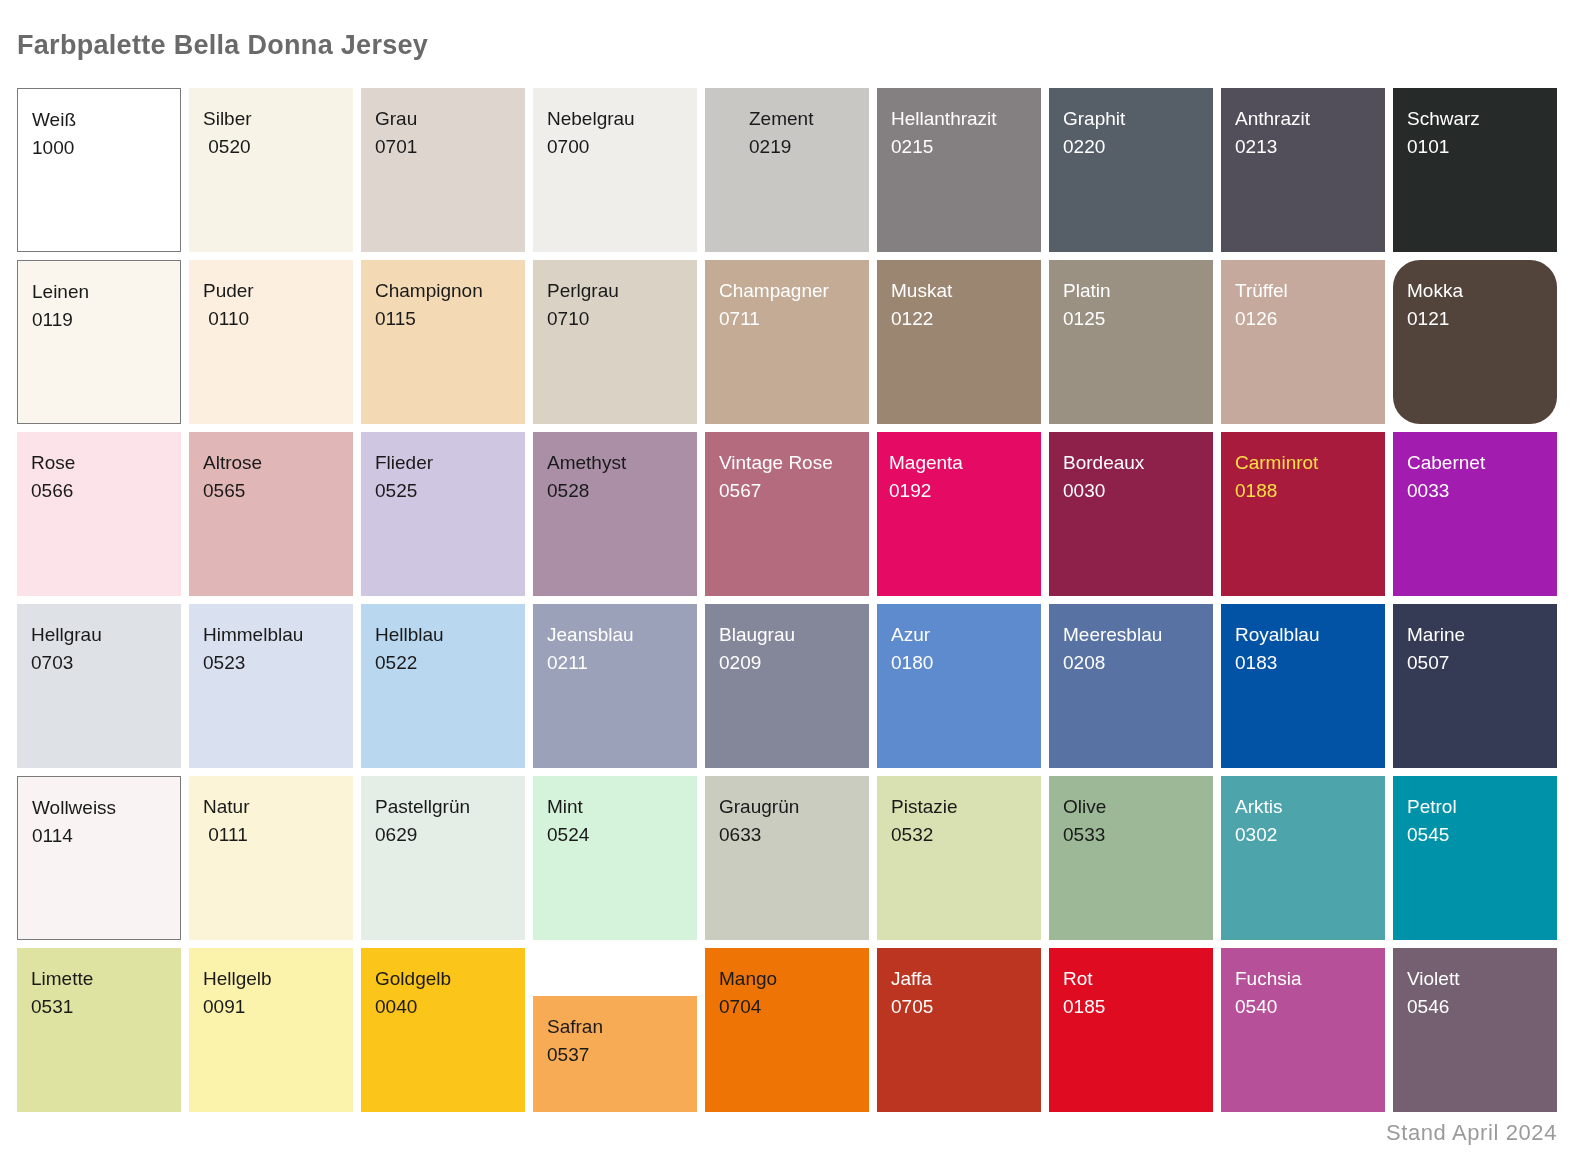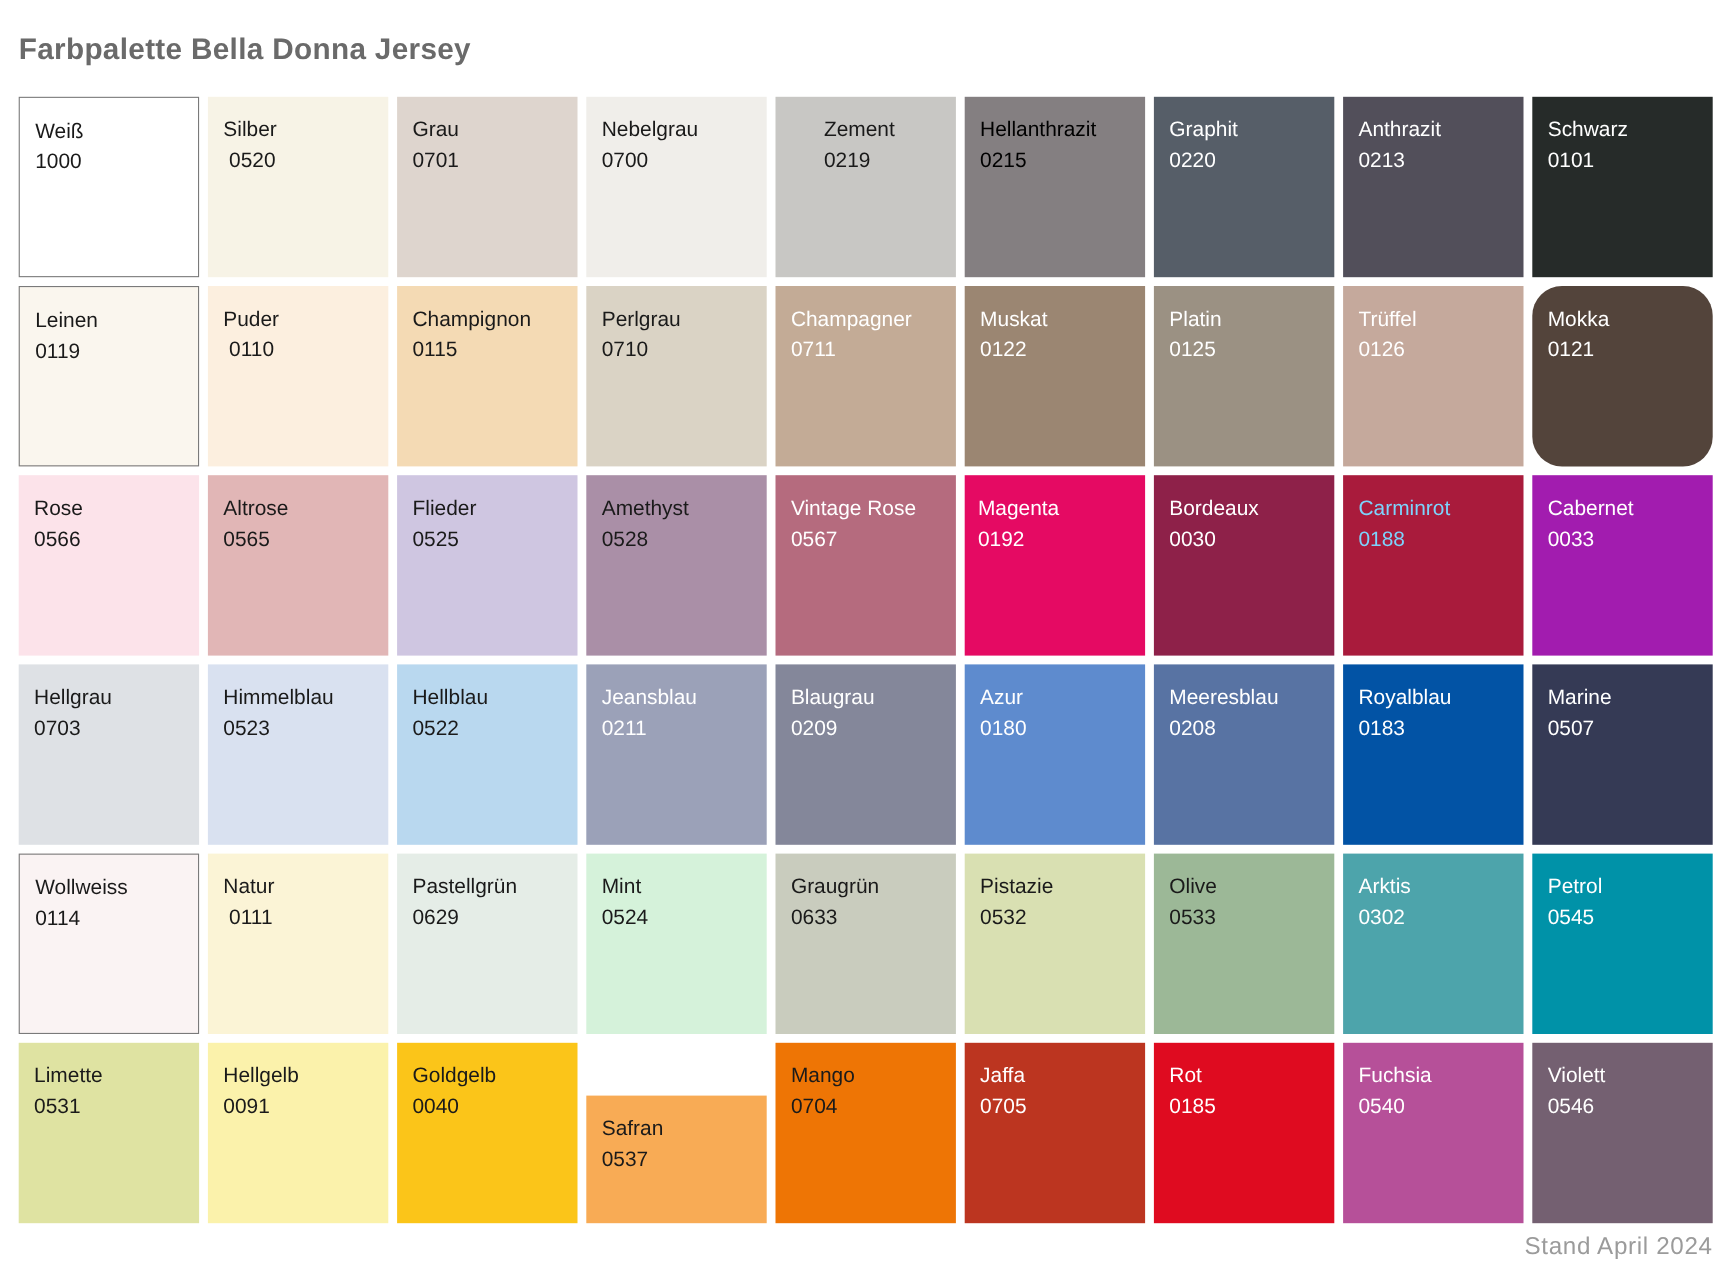--- a/index.html
+++ b/index.html
@@ -64,21 +64,21 @@
         <div class="swatch-code">0701</div>
       </div>
       <div class="swatch" style="background: rgb(240, 238, 234); color: rgb(26, 26, 26);">
         <div class="swatch-name">Nebelgrau</div>
         <div class="swatch-code">0700</div>
       </div>
       <div class="swatch" style="background: rgb(200, 199, 196); color: rgb(26, 26, 26); padding-left: 44px;">
         <div class="swatch-name">Zement</div>
         <div class="swatch-code">0219</div>
       </div>
-      <div class="swatch" style="background: rgb(132, 127, 129); color: #000000;">
+      <div class="swatch" style="background: rgb(132, 127, 129); color: #ffffff;">
         <div class="swatch-name">Hellanthrazit</div>
         <div class="swatch-code">0215</div>
       </div>
       <div class="swatch" style="background: rgb(86, 94, 104); color: rgb(255, 255, 255);">
         <div class="swatch-name">Graphit</div>
         <div class="swatch-code">0220</div>
       </div>
       <div class="swatch" style="background: rgb(82, 79, 90); color: rgb(255, 255, 255);">
         <div class="swatch-name">Anthrazit</div>
         <div class="swatch-code">0213</div>
@@ -144,21 +144,21 @@
         <div class="swatch-code">0567</div>
       </div>
       <div class="swatch" style="background: rgb(229, 10, 99); color: rgb(255, 255, 255); padding-left: 12px;">
         <div class="swatch-name">Magenta</div>
         <div class="swatch-code">0192</div>
       </div>
       <div class="swatch" style="background: rgb(142, 33, 73); color: rgb(255, 255, 255);">
         <div class="swatch-name">Bordeaux</div>
         <div class="swatch-code">0030</div>
       </div>
-      <div class="swatch" style="background: rgb(169, 27, 60); color: #7dd3fc;">
+      <div class="swatch" style="background: rgb(169, 27, 60); color: #fde047;">
         <div class="swatch-name">Carminrot</div>
         <div class="swatch-code">0188</div>
       </div>
       <div class="swatch" style="background: #a21caf; color: rgb(255, 255, 255);">
         <div class="swatch-name">Cabernet</div>
         <div class="swatch-code">0033</div>
       </div>
       <div class="swatch" style="background: rgb(222, 225, 229); color: rgb(26, 26, 26);">
         <div class="swatch-name">Hellgrau</div>
         <div class="swatch-code">0703</div>

